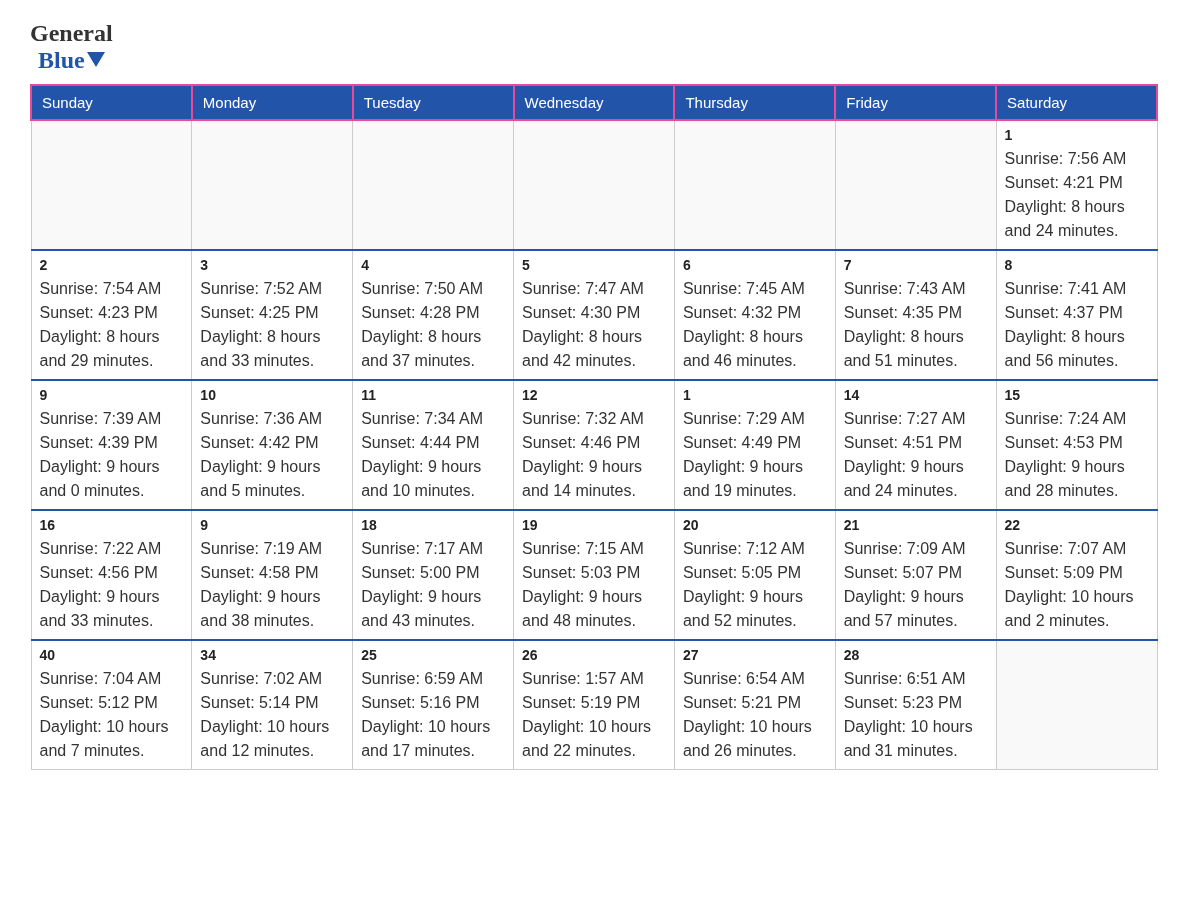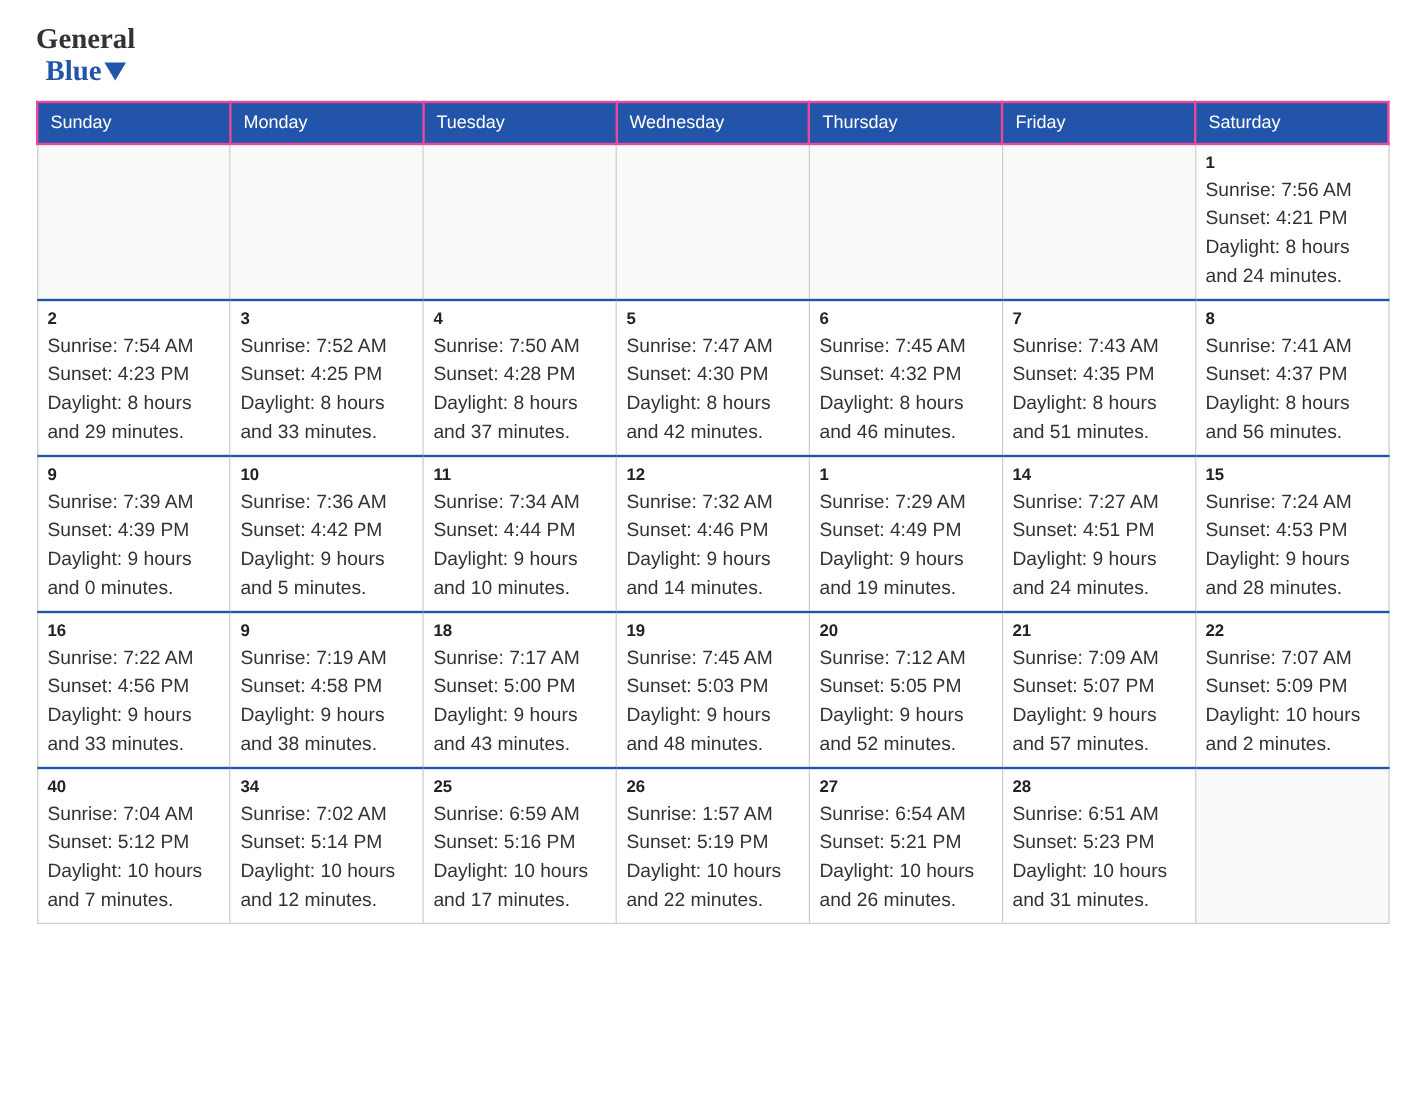--- a/index.html
+++ b/index.html
@@ -234,21 +234,21 @@
 Daylight: 9 hours and 38 minutes.</div>
         </td>
         <td>
           <span class="day-num">18</span>
           <div class="day-info">Sunrise: 7:17 AM
 Sunset: 5:00 PM
 Daylight: 9 hours and 43 minutes.</div>
         </td>
         <td>
           <span class="day-num">19</span>
-          <div class="day-info">Sunrise: 7:45 AM
+          <div class="day-info">Sunrise: 7:15 AM
 Sunset: 5:03 PM
 Daylight: 9 hours and 48 minutes.</div>
         </td>
         <td>
           <span class="day-num">20</span>
           <div class="day-info">Sunrise: 7:12 AM
 Sunset: 5:05 PM
 Daylight: 9 hours and 52 minutes.</div>
         </td>
         <td>

